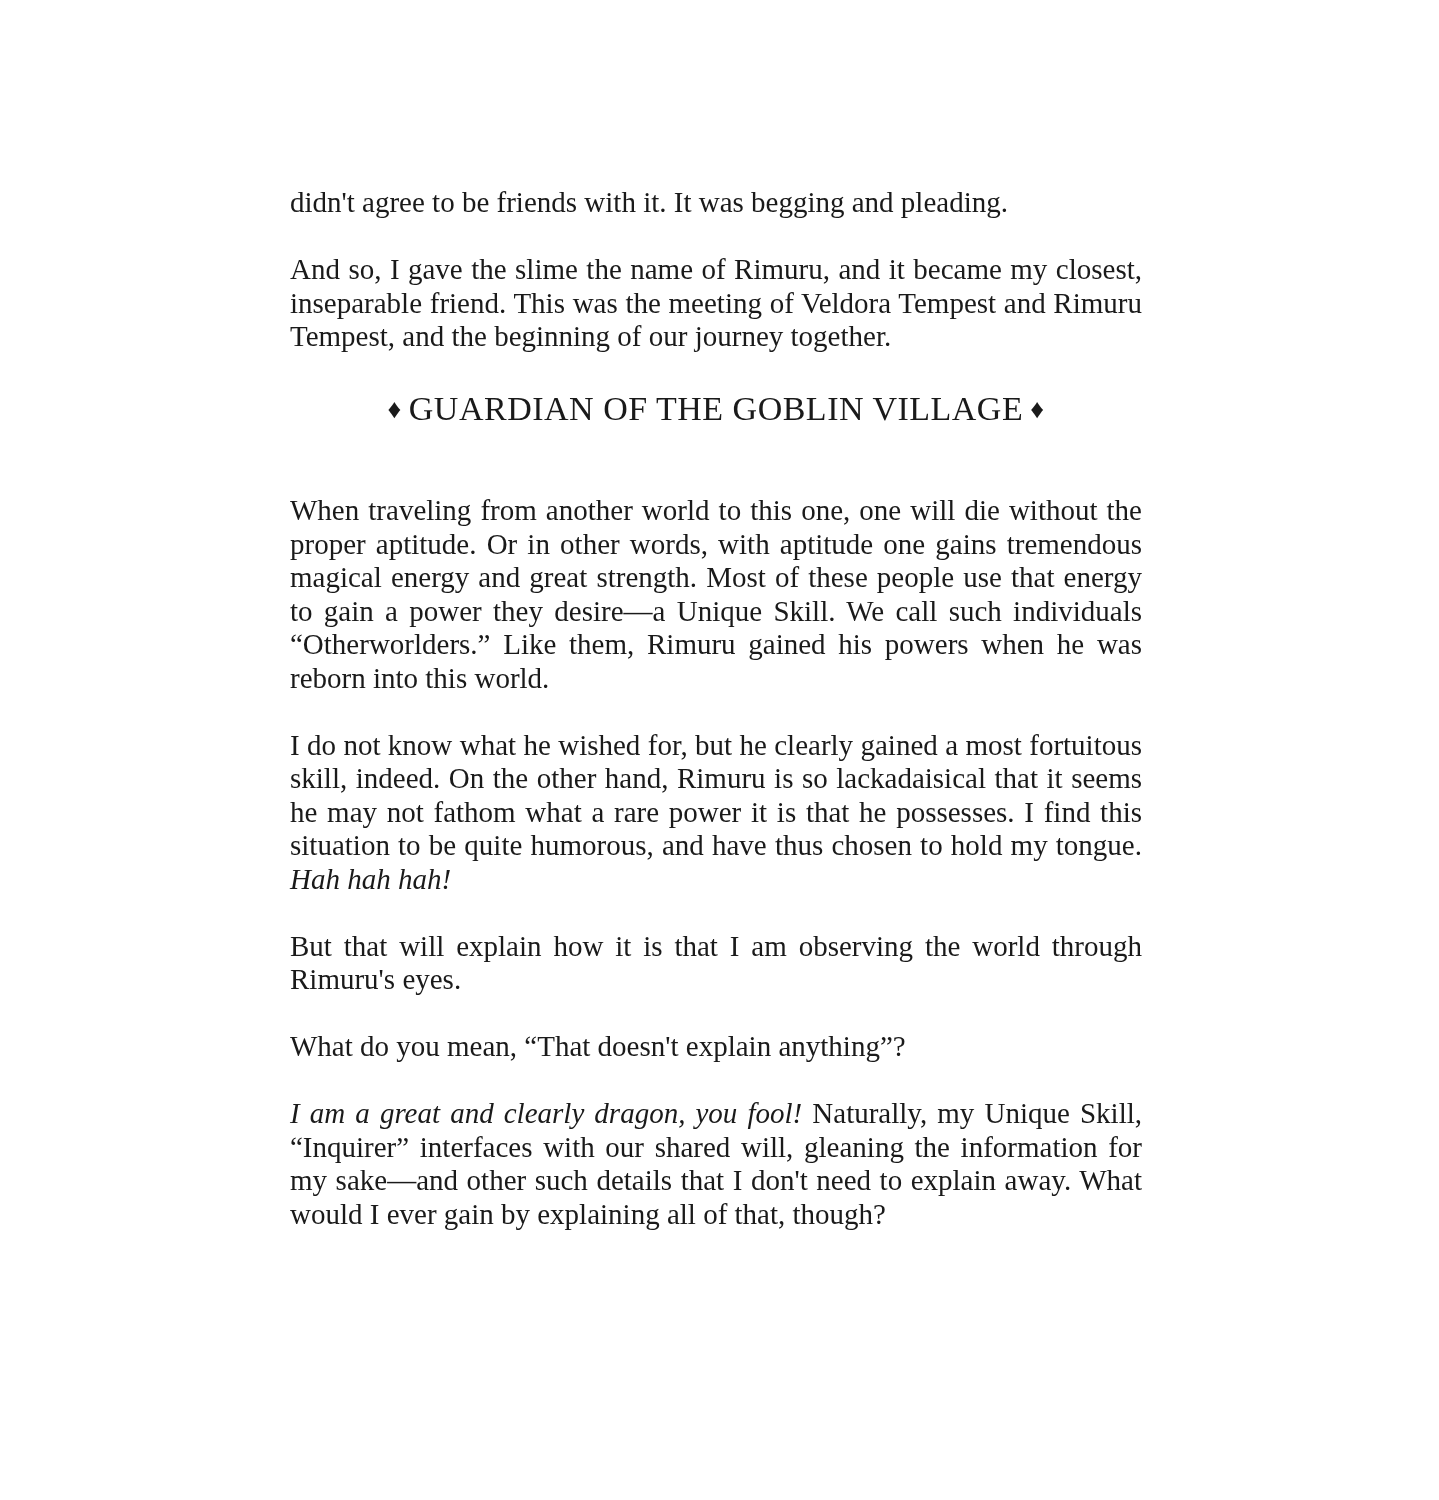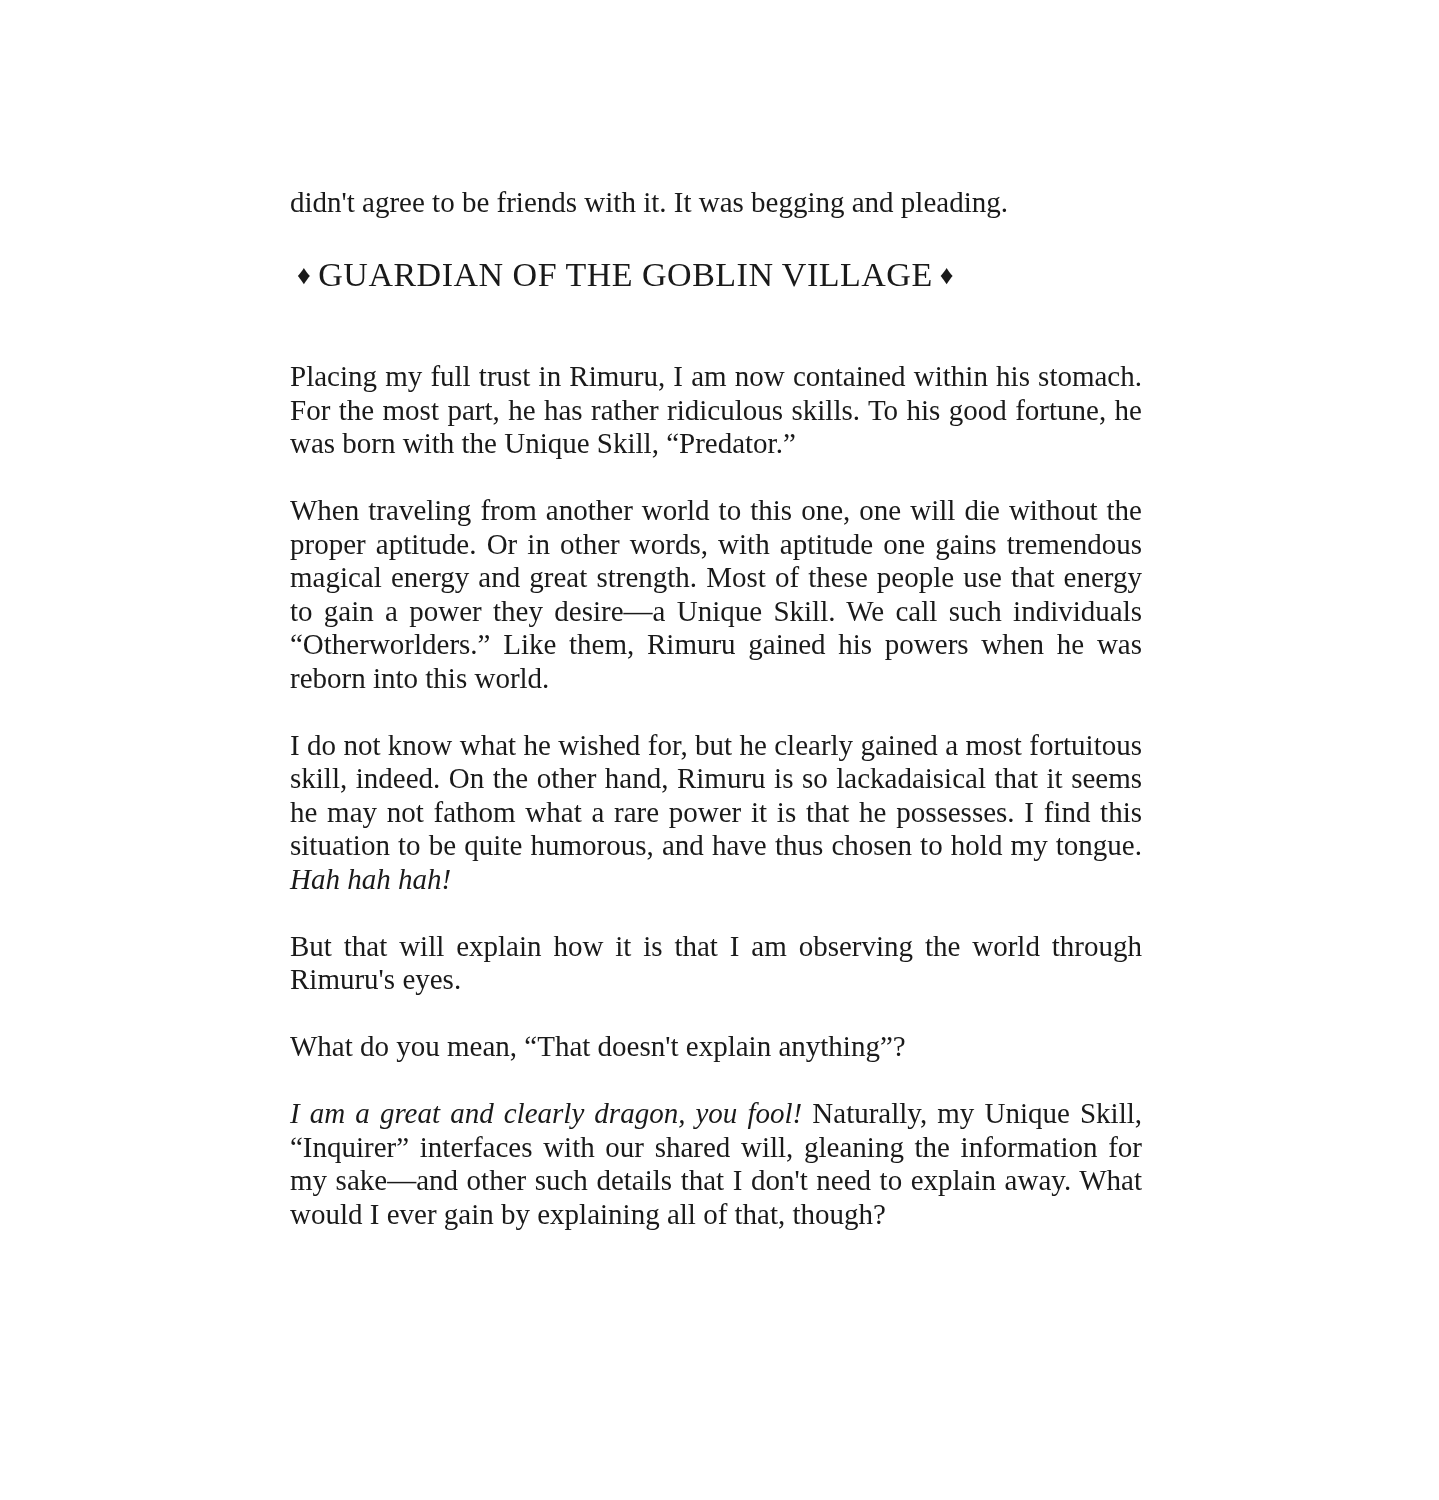--- a/index.html
+++ b/index.html
@@ -23,38 +23,39 @@
   }
   .para {
     margin: 0 0 33.5px 0;
     text-align: justify;
   }
   .para em { font-style: italic; }
   .section-heading {
     font-size: 34px;
     line-height: 44px;
     font-weight: 400;
+    text-align: center;
     letter-spacing: 0.5px;
     margin: 27px 0 61px 0;
     white-space: nowrap;
   }
   .diamond {
     font-size: 27px;
     margin: 0 7px;
     position: relative;
     top: -2px;
   }
 </style>
 </head>
 <body>
 
 <div class="page" style="background: rgb(255, 255, 255);">
   <div class="text-column" style="color: rgb(26, 26, 26);">
       <p class="para"><span>didn't agree to be friends with it. It was begging and pleading.</span></p>
+      <p class="para"><span>And so, I gave the slime the name of Rimuru, and it became my closest, inseparable friend. This was the meeting of Veldora Tempest and Rimuru Tempest, and the beginning of our journey together.</span></p>
       <h2 class="section-heading"><span class="diamond">♦</span><span>GUARDIAN OF THE GOBLIN VILLAGE</span><span class="diamond">♦</span></h2>
-      <p class="para"><span>Placing my full trust in Rimuru, I am now contained within his stomach. For the most part, he has rather ridiculous skills. To his good fortune, he was born with the Unique Skill, “Predator.”</span></p>
       <p class="para"><span>When traveling from another world to this one, one will die without the proper aptitude. Or in other words, with aptitude one gains tremendous magical energy and great strength. Most of these people use that energy to gain a power they desire—a Unique Skill. We call such individuals “Otherworlders.” Like them, Rimuru gained his powers when he was reborn into this world.</span></p>
       <p class="para"><span>I do not know what he wished for, but he clearly gained a most fortuitous skill, indeed. On the other hand, Rimuru is so lackadaisical that it seems he may not fathom what a rare power it is that he possesses. I find this situation to be quite humorous, and have thus chosen to hold my tongue. </span><em>Hah hah hah!</em></p>
       <p class="para"><span>But that will explain how it is that I am observing the world through Rimuru's eyes.</span></p>
       <p class="para"><span>What do you mean, “That doesn't explain anything”?</span></p>
       <p class="para"><em>I am a great and clearly dragon, you fool!</em><span> Naturally, my Unique Skill, “Inquirer” interfaces with our shared will, gleaning the information for my sake—and other such details that I don't need to explain away. What would I ever gain by explaining all of that, though?</span></p>
     </div>
 </div>
 
 </body></html>

